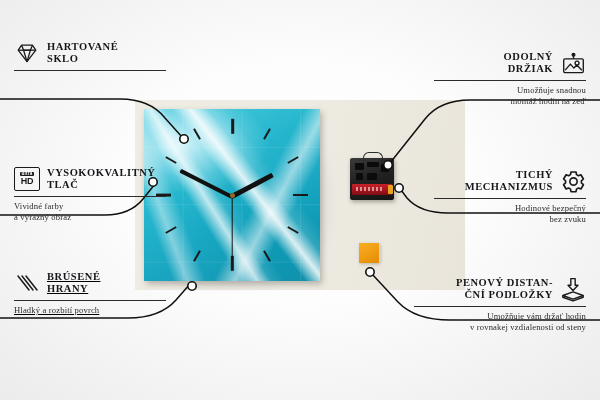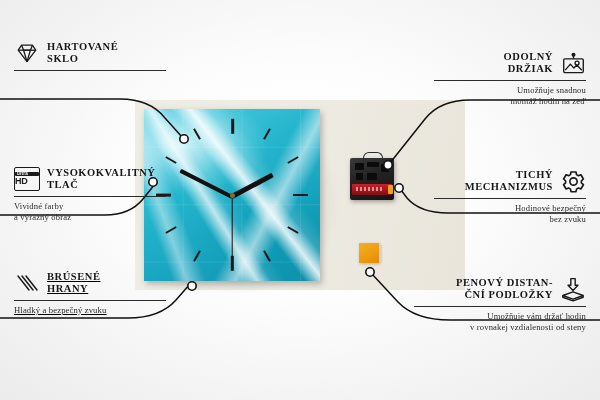--- a/index.html
+++ b/index.html
@@ -196,20 +196,21 @@
     color: #2a2c2e;
     letter-spacing: .15px;
   }
   
   .hd-badge {
     width: 24px; height: 22px;
     border: 1.4px solid #1a1a1a;
     border-radius: 2px;
     display: flex;
     flex-direction: column;
+    align-items: center;
     justify-content: center;
     line-height: 1;
   }
   .hd-badge .u {
     font-family: "Liberation Sans", sans-serif;
     font-size: 4.6px;
     font-weight: bold;
     letter-spacing: .2px;
     background: #1a1a1a;
     color: #ffffff;
@@ -336,21 +337,21 @@
             <path d="M7 5 L18 19"></path>
             <path d="M11 5 L22 19"></path>
         </svg>
       </span>
       <span class="feat-title">
         <span>BRÚSENÉ</span><br><span>HRANY</span>
       </span>
     </div>
     <div class="feat-rule"></div>
     <div class="feat-desc">
-      <span>Hladký a bezpečný zvuku</span>
+      <span>Hladký a rozbití povrch</span>
     </div>
   </div>
 
   <div class="feature right" style="left:434px; top:50px;">
     <div class="feat-head">
       <span class="feat-icon">
         <svg viewBox="0 0 24 24" width="25" height="25" fill="none" stroke="#1a1a1a" stroke-width="1.3" stroke-linejoin="round">
           <rect x="2.6" y="7.5" width="18.8" height="13.2" rx="1.2"></rect>
           <path d="M12 7.5 L12 4.6"></path>
             <circle cx="12" cy="3.6" r="1.3" fill="#1a1a1a"></circle>

